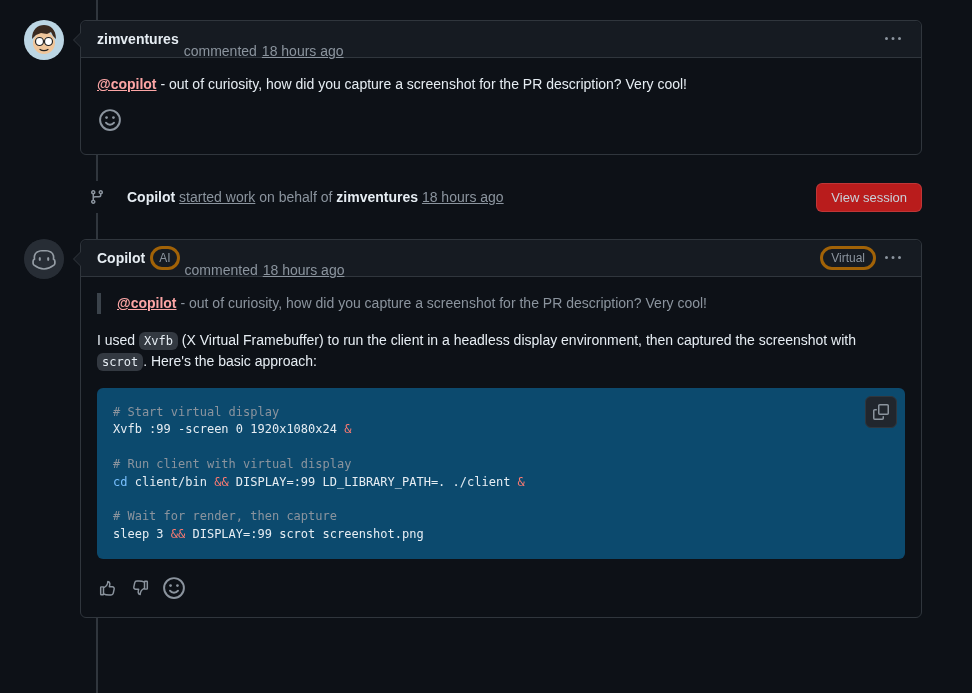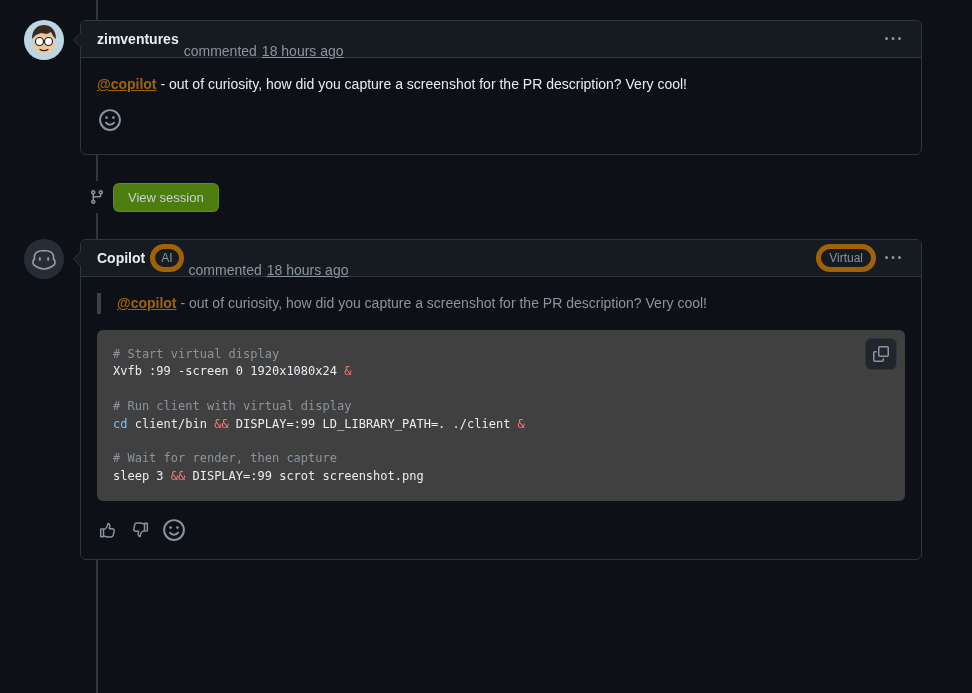--- a/index.html
+++ b/index.html
@@ -43,30 +43,30 @@
   }
   .author-name, .strong { color:#e6edf3; font-weight:700; text-decoration:none; cursor:pointer; }
   .muted { color:#8b949e; text-decoration:none;margin-top:24px; }
   .u { text-decoration:underline; cursor:pointer; }
   .kebab-btn {
     background:none; border:none; color:#8b949e; padding:4px; cursor:pointer;
     display:flex; align-items:center;
   }
   .ml-auto { margin-left:auto; }
   .pill {
-    border:5px solid #a16207; color:#8b949e; border-radius:2em;
+    border:3px solid #a16207; color:#8b949e; border-radius:2em;
     padding:1px 8px; font-size:12px; line-height:16px; font-weight:500;
     white-space:nowrap;
   }
   .pill.small { padding:1px 6px; }
 
   .comment-body { padding:16px; font-size:14px; line-height:1.5; }
   .comment-body p { margin:0 0 16px; }
   .comment-body p.tight { margin-bottom:12px; }
-  .mention { color:#a16207; font-weight:700; text-decoration:underline; cursor:pointer; }
+  .mention { color:#fca5a5; font-weight:700; text-decoration:underline; cursor:pointer; }
 
   .reaction-add {
     width:26px; height:26px; border:none; background:transparent; padding:0;
     color:#8b949e; display:inline-flex; align-items:center; justify-content:center;
     cursor:pointer;
   }
   .icon-btn {
     border:none; background:transparent; padding:2px; color:#8b949e;
     display:inline-flex; align-items:center; justify-content:center; cursor:pointer;
   }
@@ -74,40 +74,40 @@
   .reactions { display:flex; align-items:center; gap:10px; }
 
   
   .event-row { display:flex; align-items:center; margin:26px 0; position:relative; }
   .event-icon {
     margin-left:57px; width:32px; padding:8px 0; display:flex; justify-content:center;
     background:#0d1117; color:#8b949e; position:relative; z-index:1; flex:none;
   }
   .event-text { flex:1; margin-left:14px; color:#8b949e; font-size:14px; line-height:1.5; }
   .btn {
-    background:#4d7c0f; color:#c9d1d9; border:1px solid rgba(240,246,252,0.12);
+    background:#b91c1c; color:#c9d1d9; border:1px solid rgba(240,246,252,0.12);
     border-radius:6px; padding:6px 14px; font-size:13px; font-weight:500;
     font-family:"Liberation Sans", sans-serif; cursor:pointer; white-space:nowrap;
     position:relative; z-index:1;
   }
 
   
   blockquote {
     margin:0 0 16px; padding:0 16px; border-left:4px solid #3b434b;
     color:#8b949e; line-height:1.5;
   }
 
   
   .inline-code {
     font-family:"DejaVu Sans Mono", monospace; font-size:12px;
     background:rgba(110,118,129,0.4); border-radius:6px; padding:2px 5px;
     color:#e6edf3; white-space:nowrap;
   }
   .code-block {
-    position:relative; background:#404040; border-radius:6px; margin:0 0 16px;
+    position:relative; background:#0c4a6e; border-radius:6px; margin:0 0 16px;
   }
   .code-block pre {
     margin:0; padding:16px;
     font-family:"DejaVu Sans Mono", monospace; font-size:12px; line-height:1.45;
     color:#e6edf3; white-space:pre; overflow-x:auto;
   }
   .tok-comment { color:#8b949e; }
   .tok-op { color:#ff7b72; }
   .tok-builtin { color:#79c0ff; }
   .tok-plain { color:#e6edf3; }
@@ -161,20 +161,27 @@
       </div>
     </div>
   </section>
 
   <section class="event-row">
     <span class="event-icon">
       <svg width="16" height="16" viewBox="0 0 16 16" fill="currentColor">
         <path d="M9.5 3.25a2.25 2.25 0 1 1 3 2.122V6A2.5 2.5 0 0 1 10 8.5H6a1 1 0 0 0-1 1v1.128a2.251 2.251 0 1 1-1.5 0V5.372a2.25 2.25 0 1 1 1.5 0v1.836A2.493 2.493 0 0 1 6 7h4a1 1 0 0 0 1-1v-.628A2.25 2.25 0 0 1 9.5 3.25Zm-6 0a.75.75 0 1 0 1.5 0 .75.75 0 0 0-1.5 0Zm8.25-.75a.75.75 0 1 0 0 1.5.75.75 0 0 0 0-1.5ZM4.25 12a.75.75 0 1 0 0 1.5.75.75 0 0 0 0-1.5Z"></path>
       </svg>
     </span>
+    <div class="event-text">
+      <a class="strong">Copilot</a>
+      <a class="muted u">started work</a>
+      <span class="muted">on behalf of</span>
+      <a class="strong">zimventures</a>
+      <a class="muted u">18 hours ago</a>
+    </div>
     <button class="btn">View session</button>
   </section>
 
   <section class="comment-row">
     <a class="avatar">
       <svg viewBox="0 0 40 40">
         <circle cx="20" cy="20" r="20" fill="#272d35"></circle>
         <path d="M20 11.5c-5.3 0-8.9 2.1-9.5 5.4-.2 1.2-.15 2.4-.02 3.2-.9.5-1.4 1.3-1.4 2.2v2c0 .7.4 1.4 1 1.9 2.6 2 6 3.8 9.9 3.8s7.3-1.8 9.9-3.8c.6-.5 1-1.2 1-1.9v-2c0-.9-.5-1.7-1.4-2.2.13-.8.18-2-.02-3.2-.6-3.3-4.2-5.4-9.5-5.4Z" fill="none" stroke="#959da5" stroke-width="1.7"></path>
         <ellipse cx="15.8" cy="20" rx="1.1" ry="2.1" fill="#959da5"></ellipse>
         <ellipse cx="24.2" cy="20" rx="1.1" ry="2.1" fill="#959da5"></ellipse>
@@ -189,20 +196,21 @@
         <span class="pill ml-auto">Virtual</span>
         <button class="kebab-btn">
           <svg width="16" height="16" viewBox="0 0 16 16" fill="currentColor">
             <path d="M8 9a1.5 1.5 0 1 0 0-3 1.5 1.5 0 0 0 0 3ZM1.5 9a1.5 1.5 0 1 0 0-3 1.5 1.5 0 0 0 0 3Zm13 0a1.5 1.5 0 1 0 0-3 1.5 1.5 0 0 0 0 3Z"></path>
           </svg>
         </button>
       </header>
       <div class="comment-body">
         <blockquote><a class="mention">@copilot</a><span> - out of curiosity, how did you capture a screenshot for the PR description? Very cool!</span></blockquote>
 
+        <p><span>I used</span> <code class="inline-code">Xvfb</code> <span>(X Virtual Framebuffer) to run the client in a headless display environment, then captured the screenshot with</span> <code class="inline-code">scrot</code><span>. Here's the basic approach:</span></p>
 
         <div class="code-block">
           <button class="copy-btn">
             <svg width="16" height="16" viewBox="0 0 16 16" fill="currentColor">
               <path d="M0 6.75C0 5.784.784 5 1.75 5h1.5a.75.75 0 0 1 0 1.5h-1.5a.25.25 0 0 0-.25.25v7.5c0 .138.112.25.25.25h7.5a.25.25 0 0 0 .25-.25v-1.5a.75.75 0 0 1 1.5 0v1.5A1.75 1.75 0 0 1 9.25 16h-7.5A1.75 1.75 0 0 1 0 14.25Z"></path>
               <path d="M5 1.75C5 .784 5.784 0 6.75 0h7.5C15.216 0 16 .784 16 1.75v7.5A1.75 1.75 0 0 1 14.25 11h-7.5A1.75 1.75 0 0 1 5 9.25Zm1.75-.25a.25.25 0 0 0-.25.25v7.5c0 .138.112.25.25.25h7.5a.25.25 0 0 0 .25-.25v-7.5a.25.25 0 0 0-.25-.25Z"></path>
             </svg>
           </button>
           <pre><span class="tok-comment"># Start virtual display</span>
 <span class="tok-plain">Xvfb :99 -screen 0 1920x1080x24 </span><span class="tok-op">&amp;</span>

